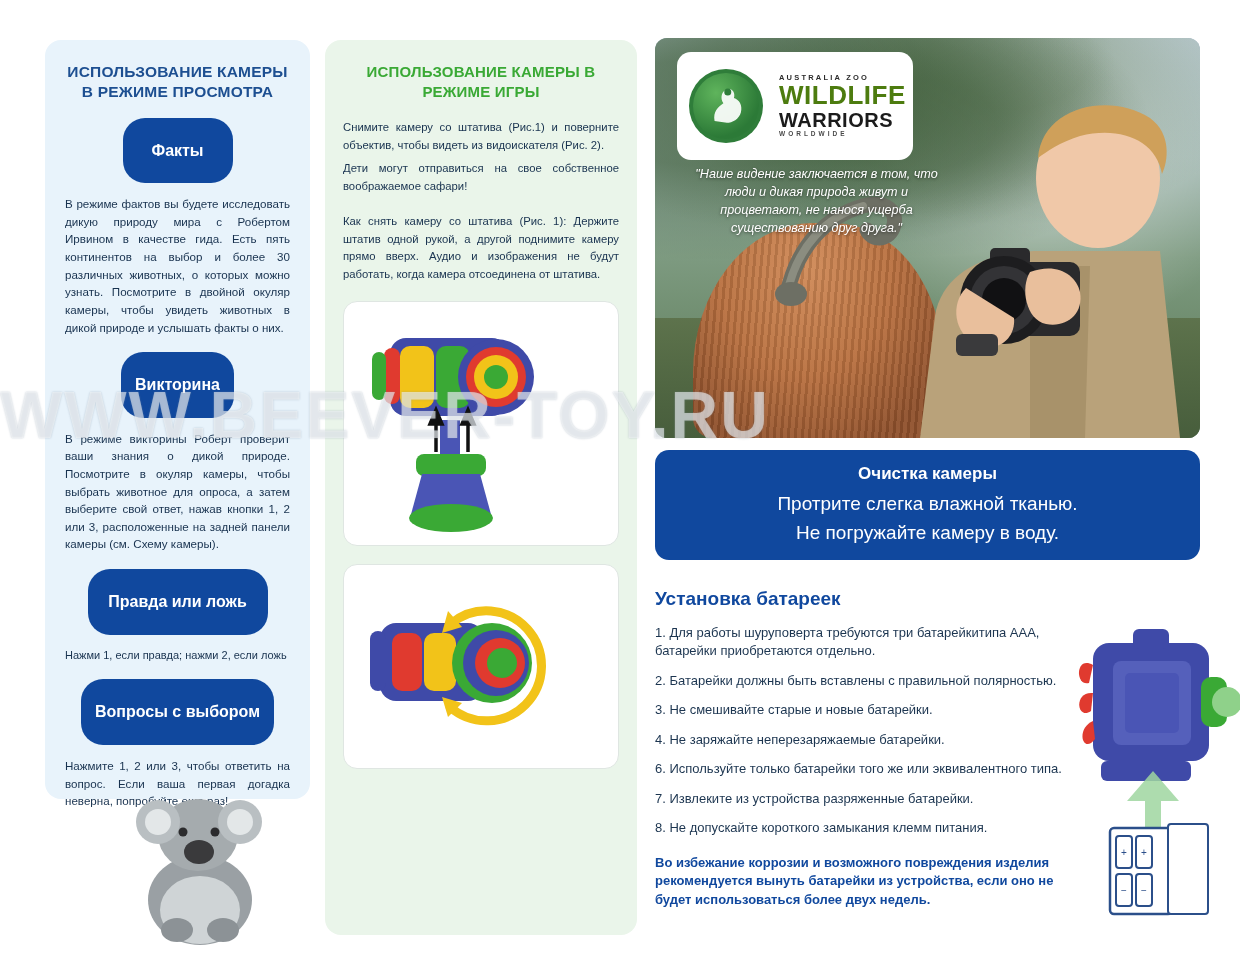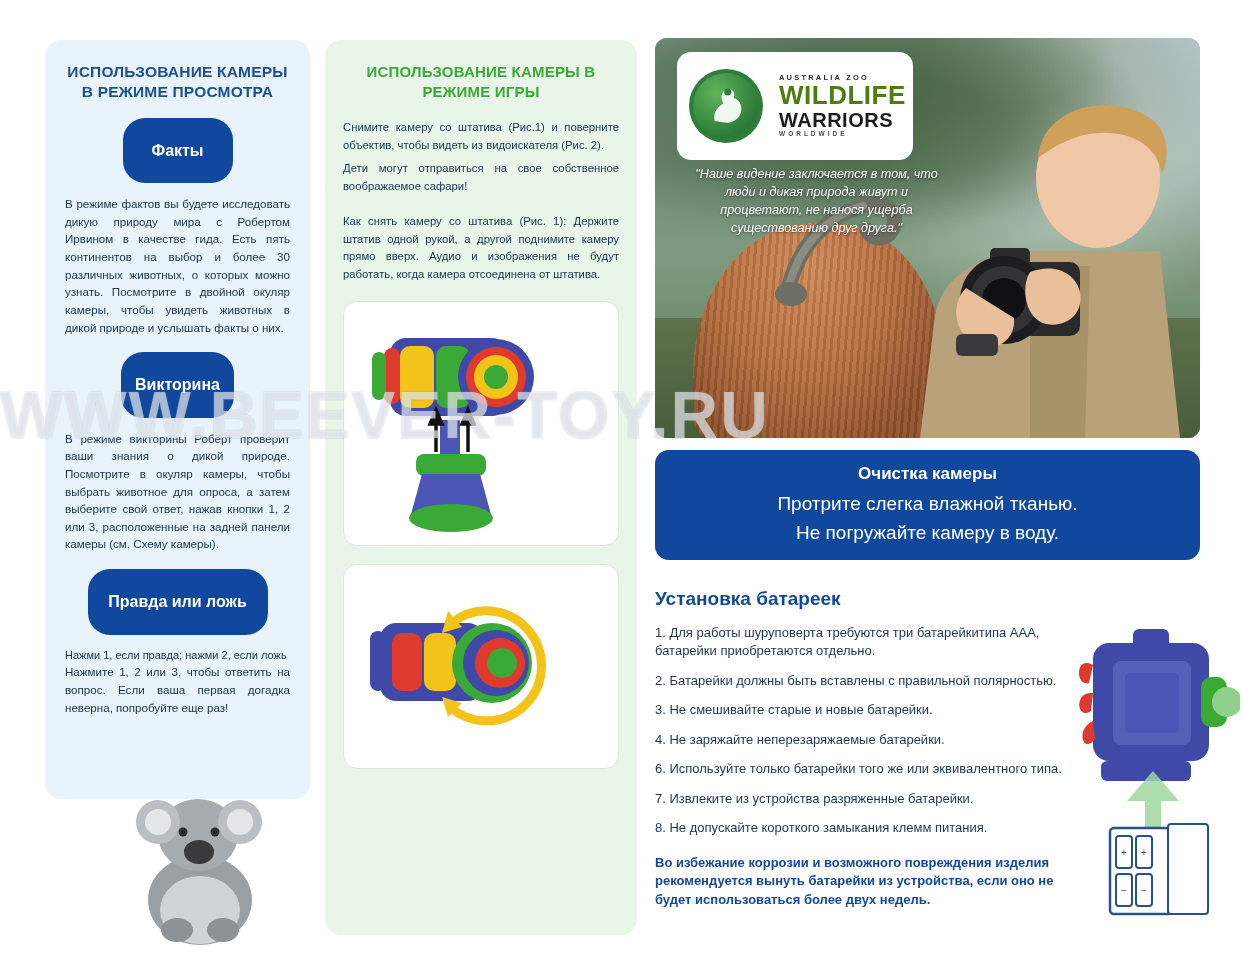--- a/index.html
+++ b/index.html
@@ -190,20 +190,21 @@
 
     <div class="pill">Факты</div>
     <div class="body-txt">В режиме фактов вы будете исследовать дикую природу мира с Робертом Ирвином в качестве гида. Есть пять континентов на выбор и более 30 различных животных, о которых можно узнать. Посмотрите в двойной окуляр камеры, чтобы увидеть животных в дикой природе и услышать факты о них.</div>
 
     <div class="pill">Викторина</div>
     <div class="body-txt">В режиме викторины Роберт проверит ваши знания о дикой природе. Посмотрите в окуляр камеры, чтобы выбрать животное для опроса, а затем выберите свой ответ, нажав кнопки 1, 2 или 3, расположенные на задней панели камеры (см. Схему камеры).</div>
 
     <div class="pill wide">Правда или ложь</div>
     <div class="body-txt small">Нажми 1, если правда; нажми 2, если ложь</div>
 
+    <div class="pill wide">Вопросы с выбором</div>
     <div class="body-txt">Нажмите 1, 2 или 3, чтобы ответить на вопрос. Если ваша первая догадка неверна, попробуйте еще раз!</div>
   </div>
 
   <div class="koala-wrap">
     <svg viewBox="0 0 210 190" width="210" height="190">
       <ellipse cx="105" cy="140" rx="52" ry="45" fill="#9aa0a4"></ellipse>
       <ellipse cx="105" cy="150" rx="40" ry="34" fill="#cfd4d6"></ellipse>
       <ellipse cx="103" cy="75" rx="40" ry="36" fill="#a5abae"></ellipse>
       <ellipse cx="63" cy="62" rx="22" ry="22" fill="#b9bfc2"></ellipse>
       <ellipse cx="63" cy="62" rx="13" ry="13" fill="#e3e7e8"></ellipse>

